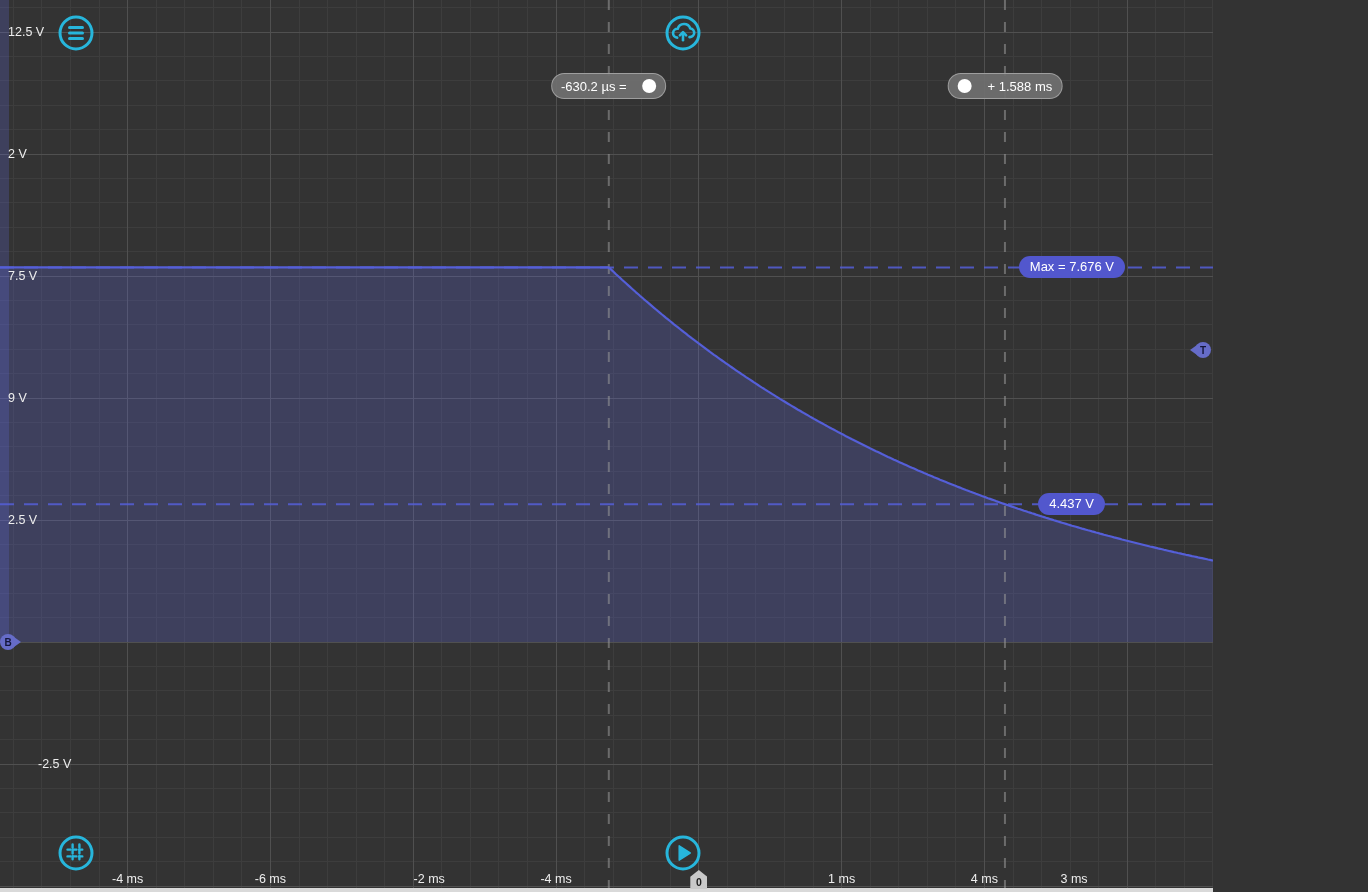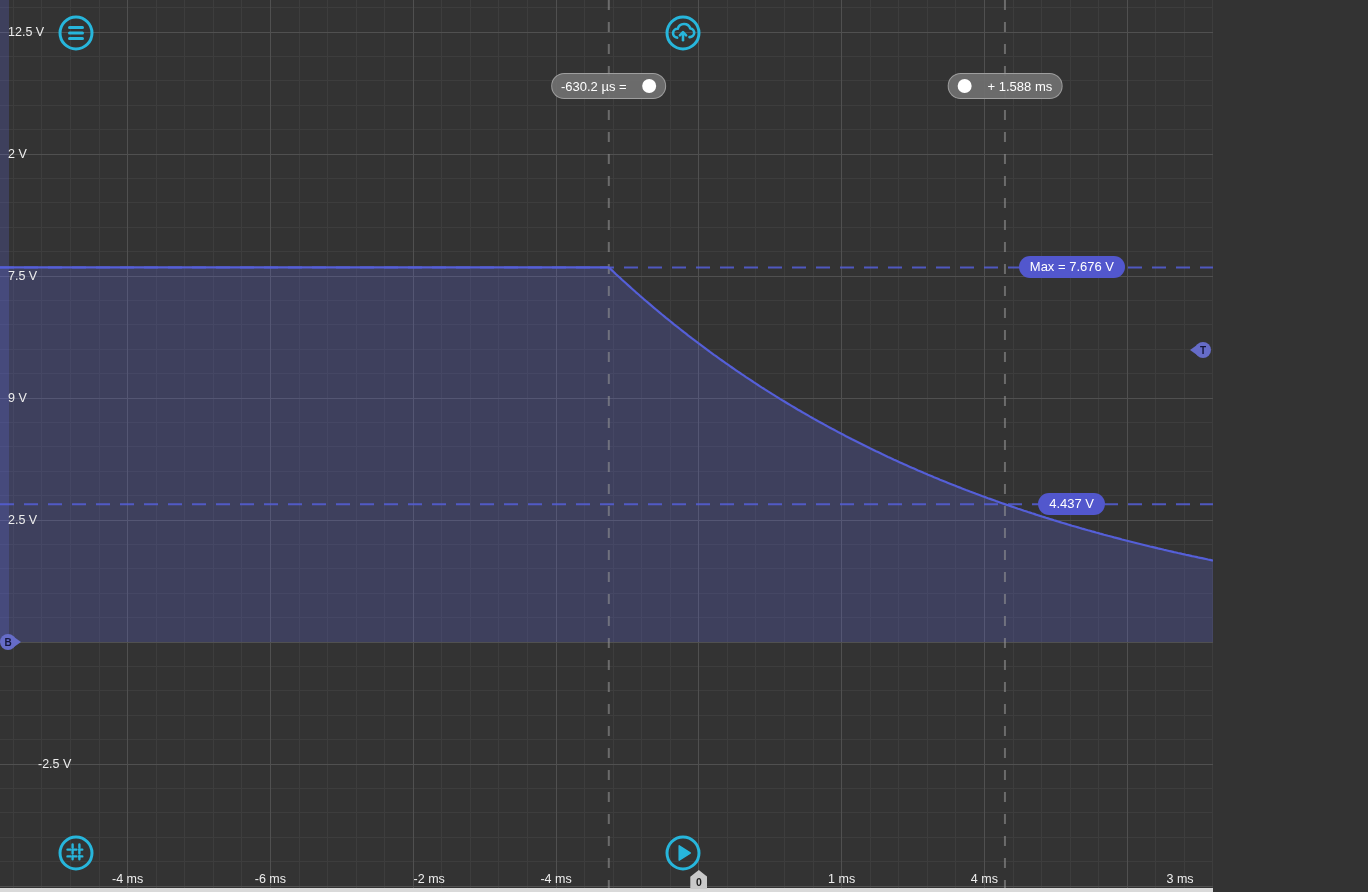--- a/index.html
+++ b/index.html
@@ -67,21 +67,21 @@
       <div class="axis-y" style="top: 520px;">2.5 V</div>
       <div class="axis-y" style="top: 764px; margin-left: 30px;">-2.5 V</div>
     </div>
   <div id="xlabels">
       <div class="axis-x" style="left: 127.6px;">-4 ms</div>
       <div class="axis-x" style="left: 270.4px;">-6 ms</div>
       <div class="axis-x" style="left: 413.2px; margin-left: 16px;">-2 ms</div>
       <div class="axis-x" style="left: 556px;">-4 ms</div>
       <div class="axis-x" style="left: 841.6px;">1 ms</div>
       <div class="axis-x" style="left: 984.4px;">4 ms</div>
-      <div class="axis-x" style="left: 1180px;">3 ms</div>
+      <div class="axis-x" style="left: 1074px;">3 ms</div>
       <div class="axis-x" style="left: 1270px;">4 ms</div>
     </div>
 
   <button class="cicon" id="ic-menu" style="left: 56px; top: 13px; color: rgb(39, 182, 220);">
     <svg viewBox="0 0 40 40" width="40" height="40">
       <circle cx="20" cy="20" r="16" fill="none" stroke="currentColor" stroke-width="3"></circle>
       <g stroke="currentColor" stroke-width="3" stroke-linecap="round">
         <line x1="13.5" y1="14.5" x2="26.5" y2="14.5"></line>
           <line x1="13.5" y1="20" x2="26.5" y2="20"></line>
           <line x1="13.5" y1="25.5" x2="26.5" y2="25.5"></line>

